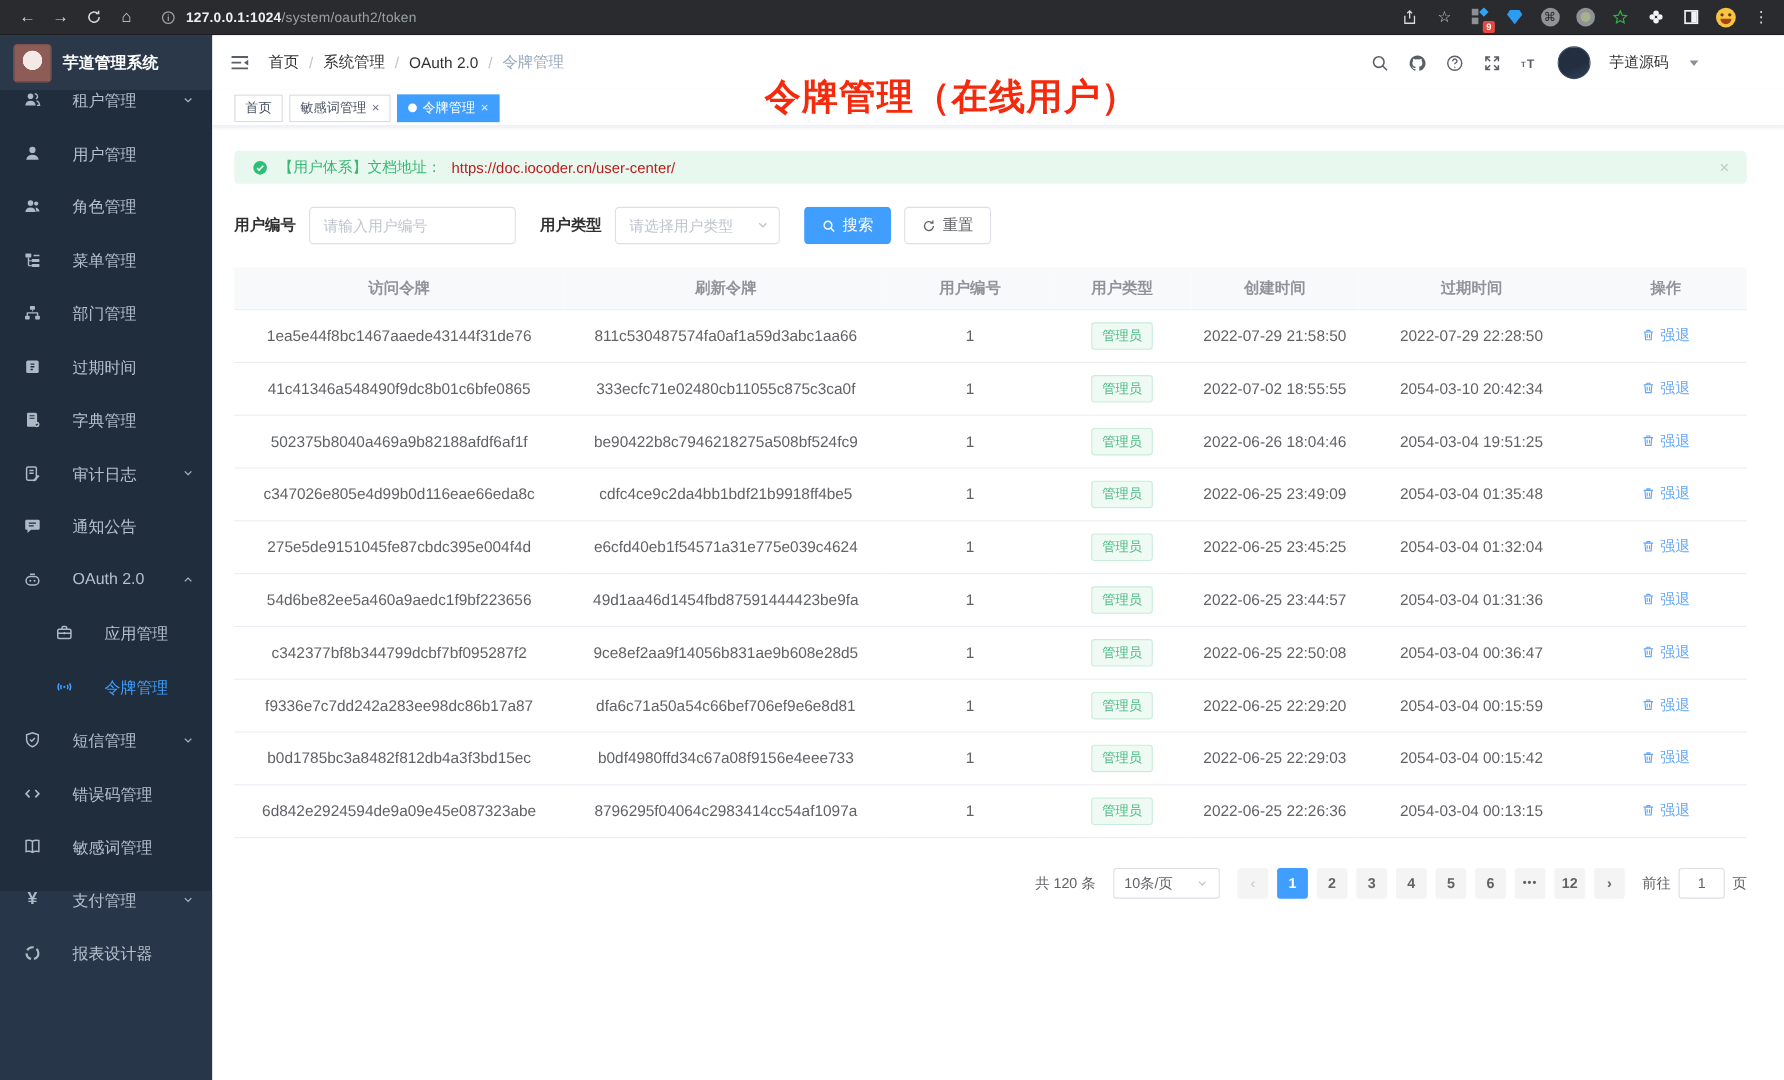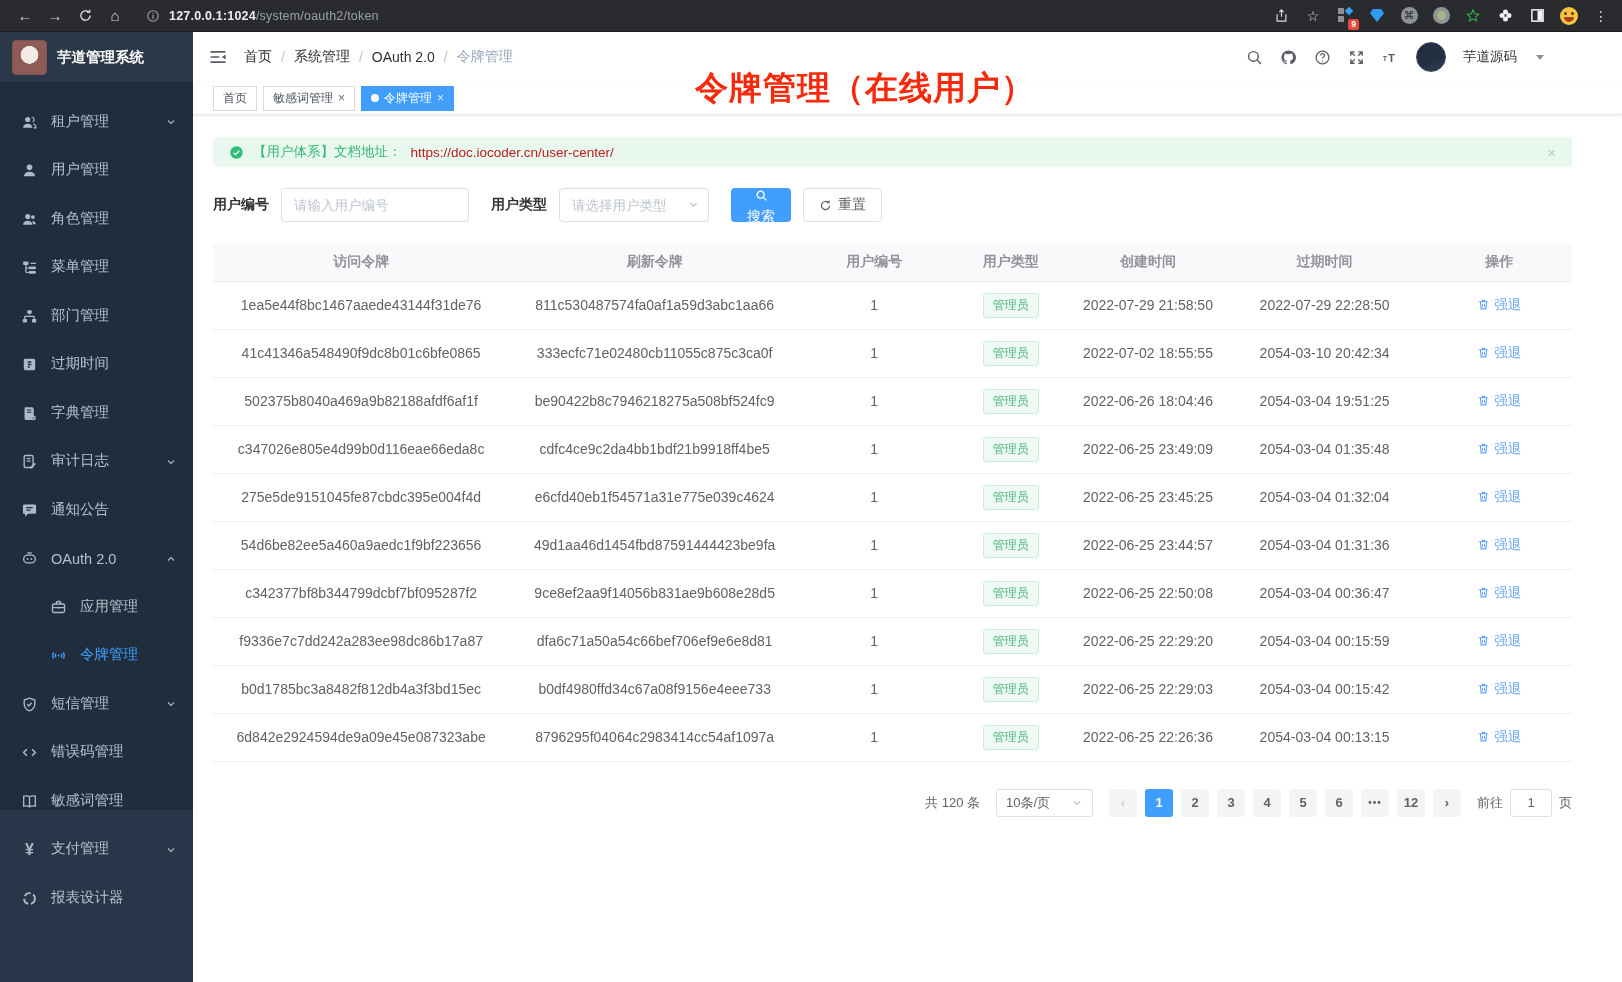--- a/index.html
+++ b/index.html
@@ -36,21 +36,21 @@
   .app { display:flex; height:950px; }
 
   
   .sidebar { width:193px; flex-shrink:0; background:#1f2d3d; display:flex; flex-direction:column; color:#b6c0cd; }
   .logo-row { height:50px; flex-shrink:0; display:flex; align-items:center; gap:10px; padding:0 12px; background:#2b3849; color:#fff; font-size:14.5px; font-weight:700; }
   .logo-img { width:35px; height:35px; border-radius:4px; flex-shrink:0;
       background: radial-gradient(circle at 50% 42%, #f3e9e6 0 34%, #8d5c57 36%);
       border:1px solid #715 ; border-color:#7d5450; }
   .menu-top { flex:0 0 auto; }
   .menu-bottom { flex:1; background:#273648; }
-  .menu-item { height:48.5px; display:flex; align-items:flex-end; gap:13px; padding:0 14px 0 21px; font-size:14.5px; cursor:pointer; }
+  .menu-item { height:48.5px; display:flex; align-items:flex-start; gap:28px; padding:0 14px 0 21px; font-size:14.5px; cursor:pointer; }
   .menu-item .ic { width:17px; height:17px; color:#aeb9c6; flex-shrink:0; }
   .menu-item .ic svg { width:17px; height:17px; }
   .menu-item.sub { padding-left:50px; }
   .menu-item.active { color:#409eff; }
   .menu-item.active .ic { color:#409eff; }
   .mi-chevron { margin-left:auto; }
   .mi-chevron svg { width:12px !important; height:12px !important; }
   .pay-glyph { font-size:16px; font-weight:700; }
 
   
@@ -70,39 +70,39 @@
   .caret-down { width:0; height:0; border-left:4px solid transparent; border-right:4px solid transparent; border-top:5px solid #8a8f99; margin-left:2px; }
 
   .tags-bar { height:33px; flex-shrink:0; display:flex; align-items:center; gap:6px; padding:0 20px; border-bottom:1px solid #e4e7ed; box-shadow:0 1px 3px rgba(0,0,0,.08); }
   .tag { height:25px; display:inline-flex; align-items:center; gap:5px; padding:0 9px; border:1px solid #d8dce5; background:#fff; color:#495060; font-size:12px; cursor:pointer; white-space:nowrap; }
   .tag .dot { width:8px; height:8px; border-radius:50%; background:#fff; }
   .tag.active { background:#409eff; border-color:#409eff; color:#fff; }
   .tag-close { font-size:12px; line-height:1; opacity:.85; }
 
   .annotation { position:absolute; left:502px; top:34px; font-size:33px; font-weight:700; letter-spacing:1px; z-index:20; pointer-events:none; white-space:nowrap; }
 
-  .content { flex:1; padding:22px 50px 0 20px; }
+  .content { flex:1; padding:22px 34px 0 20px; }
 
   .notice { height:30px; background:#e8f8ef; border-radius:4px; display:flex; align-items:center; gap:9px; padding:0 16px; font-size:13.5px; color:#38b776; }
   .notice .ic svg { width:15px; height:15px; }
   .notice a { color:#b91c1c; text-decoration:none; }
   .notice-close { margin-left:auto; color:#b9cdc1; font-size:15px; cursor:pointer; }
 
   .filter-row { display:flex; align-items:center; margin-top:21px; font-size:14px; }
   .f-label { font-weight:700; color:#303133; margin-right:12px; }
   .f-group { display:flex; align-items:center; margin-right:22px; }
   .f-input { width:188px; height:34px; border:1px solid #dcdfe6; border-radius:4px; padding:0 12px; font-size:13.5px; color:#606266; outline:none; font-family:inherit; }
   .f-input::placeholder { color:#bfc4ce; }
   .f-select { position:relative; }
   .f-select .f-input { width:150px; padding-right:28px; }
   .sel-arrow { position:absolute; right:9px; top:10px; color:#c0c4cc; }
   .sel-arrow svg { width:13px; height:13px; }
   .btn { height:34px; border-radius:4px; display:inline-flex; align-items:center; gap:6px; padding:0 15px; font-size:14px; cursor:pointer; border:1px solid transparent; font-family:inherit; }
   .btn .ic svg { width:13px; height:13px; }
-  .btn-search { background:#409eff; color:#fff; margin-right:12px;flex-direction:column; }
+  .btn-search { background:#409eff; color:#fff; margin-right:12px; }
   .btn-reset { background:#fff; color:#606266; border-color:#dcdfe6;text-align:right; }
 
   table.tok { width:100%; margin-top:21px; border-collapse:collapse; text-align:center; color:#606266; font-size:14px; }
   table.tok th { background:#f8f9fb; height:38px; font-weight:600; color:#909399; border-bottom:1px solid #ebeef5; }
   table.tok td { height:48px; border-bottom:1px solid #ebeef5; }
   .tag-admin { display:inline-block; padding:3px 9px; font-size:12px; border-radius:3px; color:#47b87e; background:#effaf4; border:1px solid #c9edd9; }
   .link-kick { display:inline-flex; align-items:center; gap:4px; color:#63a5f8; font-size:13.5px; cursor:pointer; }
   .link-kick .ic svg { width:13px; height:13px; }
 
   .pagination { display:flex; justify-content:flex-end; align-items:center; gap:8px; margin-top:27px; font-size:13px; color:#606266; }

